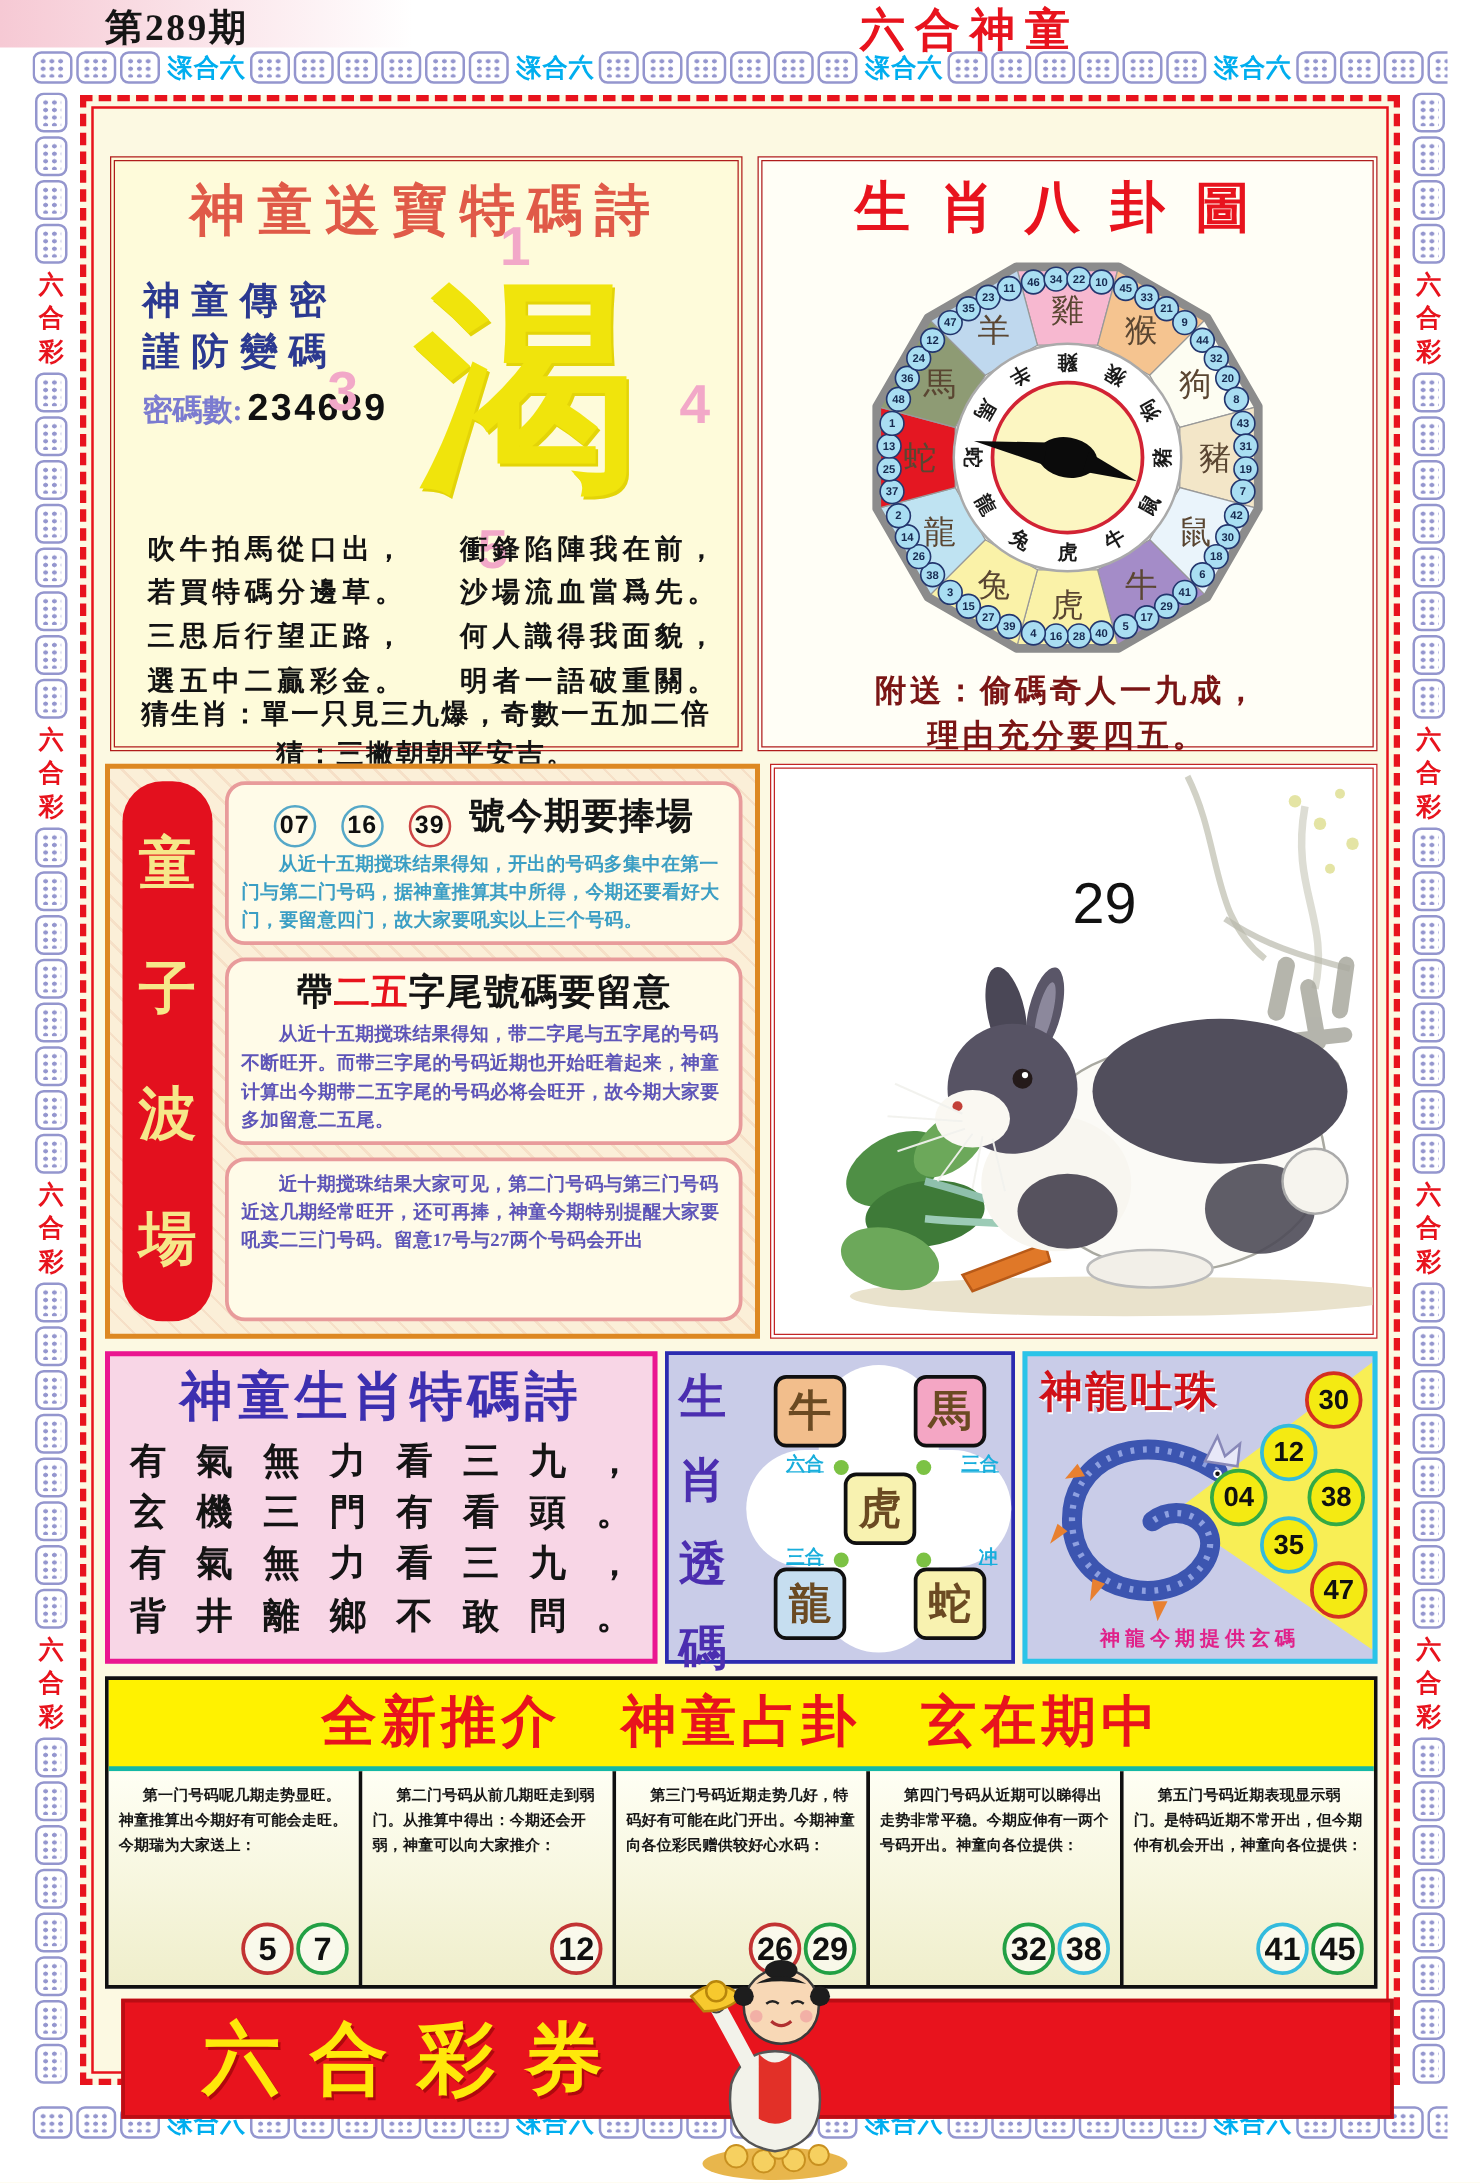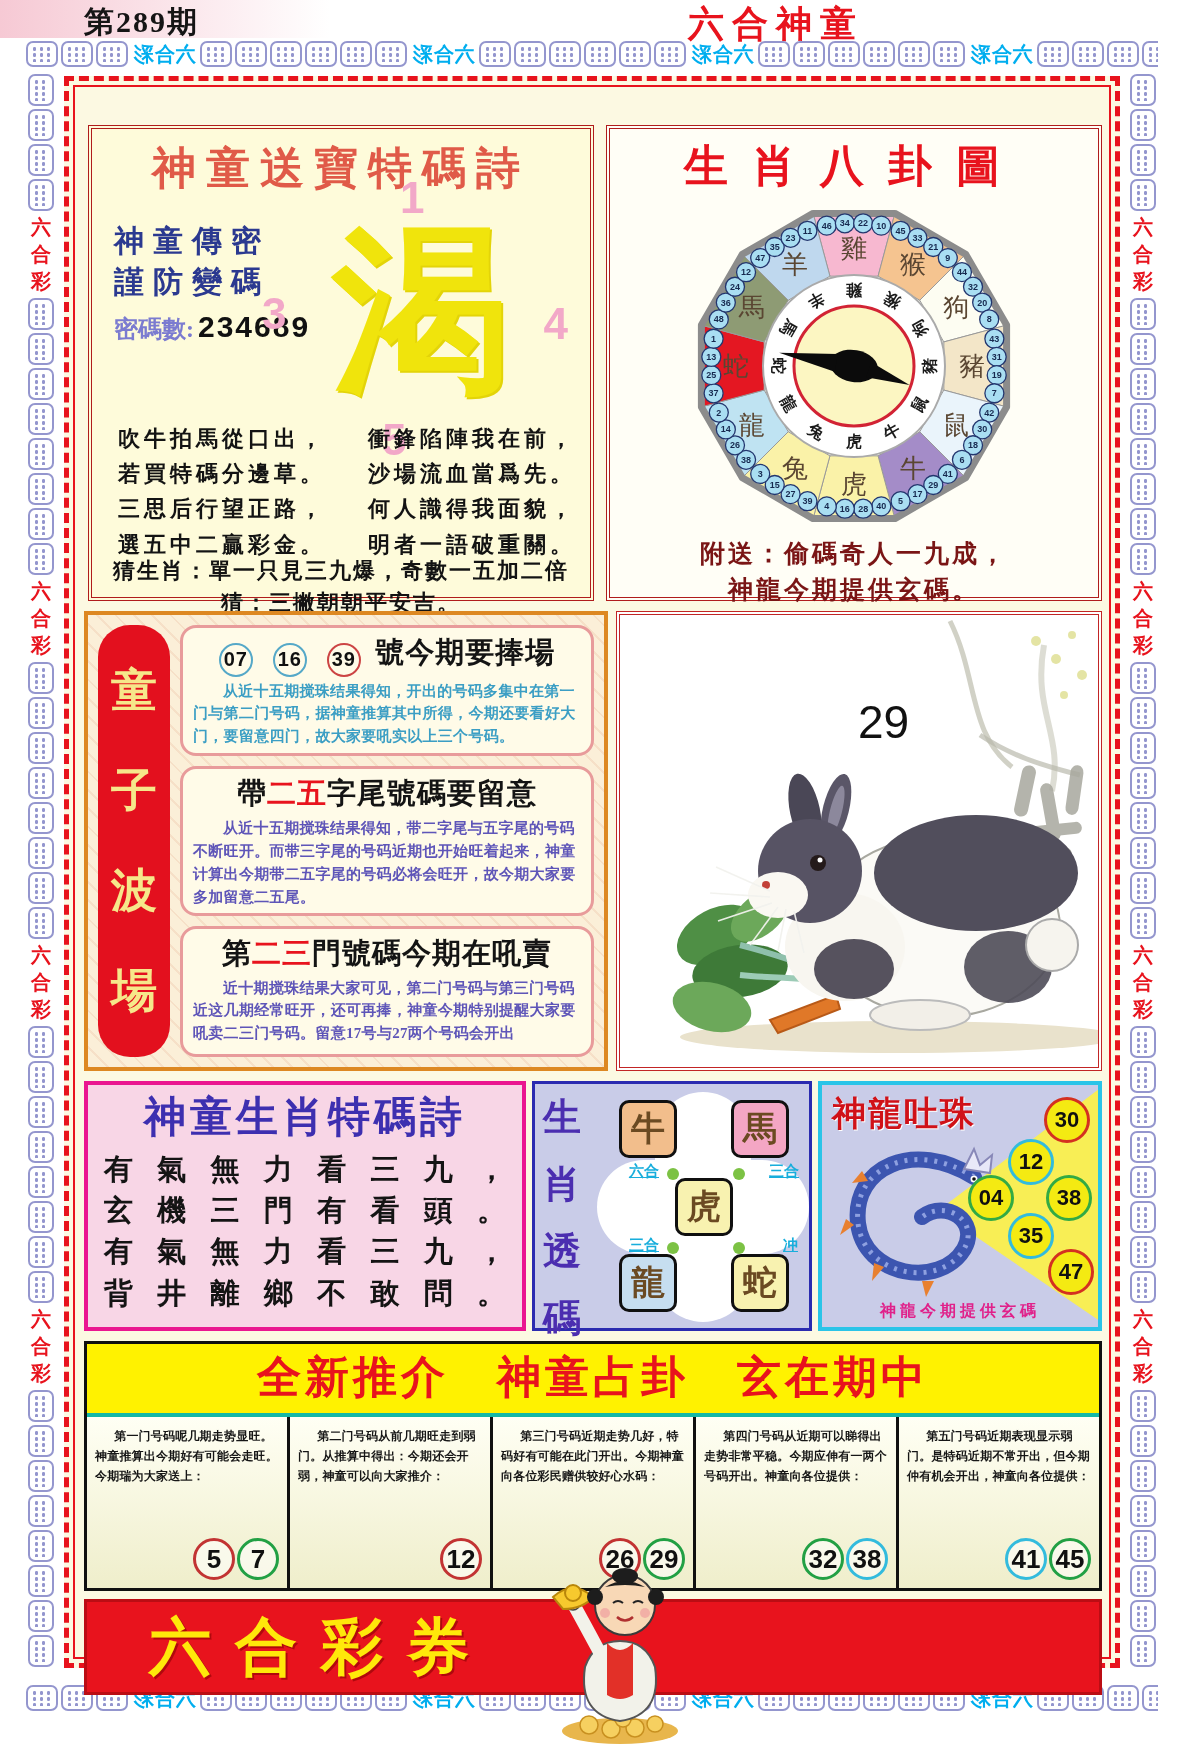--- a/index.html
+++ b/index.html
@@ -141,21 +141,21 @@
              letter-spacing:4px; padding:4px 0 6px; border-bottom:4px solid #14b8a6; }
   .rcols { flex:1; display:flex; }
   .rcol { flex:1; border-right:3px solid #101010; background:linear-gradient(180deg,#fffff4,#efeecb); position:relative; }
   .rcol:last-child { border-right:none; }
   .rcol p { margin:9px 8px 0; font-size:12px; font-weight:700; line-height:1.68; text-indent:1.6em;
             color:#161616; letter-spacing:.2px; }
   .rballs { position:absolute; right:8px; bottom:8px; display:flex; gap:2px; }
   .rballs .ball { width:42px; height:42px; font-size:26px; border-width:3px; background:rgba(255,255,255,.55); }
 
   
-  .banner { position:absolute; left:84px; top:1568px; width:1018px; height:96px; background:#e8131d;
+  .banner { position:absolute; left:97px; top:1568px; width:1018px; height:96px; background:#e8131d;
             border:3px solid #bb0d14; display:flex; align-items:center; justify-content:space-between;
             padding:0 50px 0 62px; }
   .banner span { font-size:62px; font-weight:900; color:#ffe80a; letter-spacing:24px;
                  text-shadow:2px 2px 0 rgba(130,0,0,.55); }
   .childsvg { position:absolute; left:545px; top:1545px; z-index:6; }
 
   .ball { display:inline-flex; align-items:center; justify-content:center; border-radius:50%;
           border-style:solid; font-family:"Liberation Sans",sans-serif; font-weight:700; color:#101010; }
 </style>
 </head>
@@ -522,21 +522,21 @@
       <text x="176.99999999999997" y="109.18206931238268" class="ringchar" transform="rotate(510 176.99999999999997 104.18206931238268)">羊</text>
       <circle cx="215" cy="170" r="60" fill="#fcf6c2" stroke="#d22334" stroke-width="3"></circle>
       <g transform="translate(215,170) rotate(10)">
         <ellipse rx="24" ry="16" fill="#0b0b0b"></ellipse>
         <path d="M-76,0 L-18,-9 L-18,9 Z" fill="#0b0b0b"></path>
         <path d="M58,9 L16,-7 L14,9 Z" fill="#0b0b0b"></path>
       </g>
     </svg>
   <div class="fusong">
     <div>附送：偷碼奇人一九成，</div>
-    <div>神龍今期提供玄碼。</div>
+    <div>理由充分要四五。</div>
   </div>
 </section>
 
 <section class="wave">
   <div class="wave-banner">
     <span>童</span>
     <span>子</span>
     <span>波</span>
     <span>場</span>
   </div>
@@ -552,23 +552,20 @@
       </div>
       <p class="wbody teal">从近十五期搅珠结果得知，开出的号码多集中在第一门与第二门号码，据神童推算其中所得，今期还要看好大门，要留意四门，故大家要吼实以上三个号码。</p>
     </div>
     <div class="wbox">
       <div class="wtitle">
         <span>帶</span><span class="red">二五</span><span>字尾號碼要留意</span>
       </div>
       <p class="wbody purp">从近十五期搅珠结果得知，带二字尾与五字尾的号码不断旺开。而带三字尾的号码近期也开始旺着起来，神童计算出今期带二五字尾的号码必将会旺开，故今期大家要多加留意二五尾。</p>
     </div>
     <div class="wbox">
-      <div class="wtitle">
-        <span>第</span><span class="red">二三</span><span>門號碼今期在吼賣</span>
-      </div>
       <p class="wbody purp">近十期搅珠结果大家可见，第二门号码与第三门号码近这几期经常旺开，还可再捧，神童今期特别提醒大家要吼卖二三门号码。留意17号与27两个号码会开出</p>
     </div>
   </div>
 </section>
 
 <section class="rabbit">
   <div class="rabbit-number">29</div>
   <svg width="486" height="452" viewBox="0 0 486 452">
     <path d="M330,6 C358,62 348,118 392,152" stroke="#c5c5b8" stroke-width="5" fill="none" opacity=".8"></path>
     <path d="M424,30 C412,96 444,120 432,176" stroke="#cfcfc2" stroke-width="6" fill="none" opacity=".7"></path>

